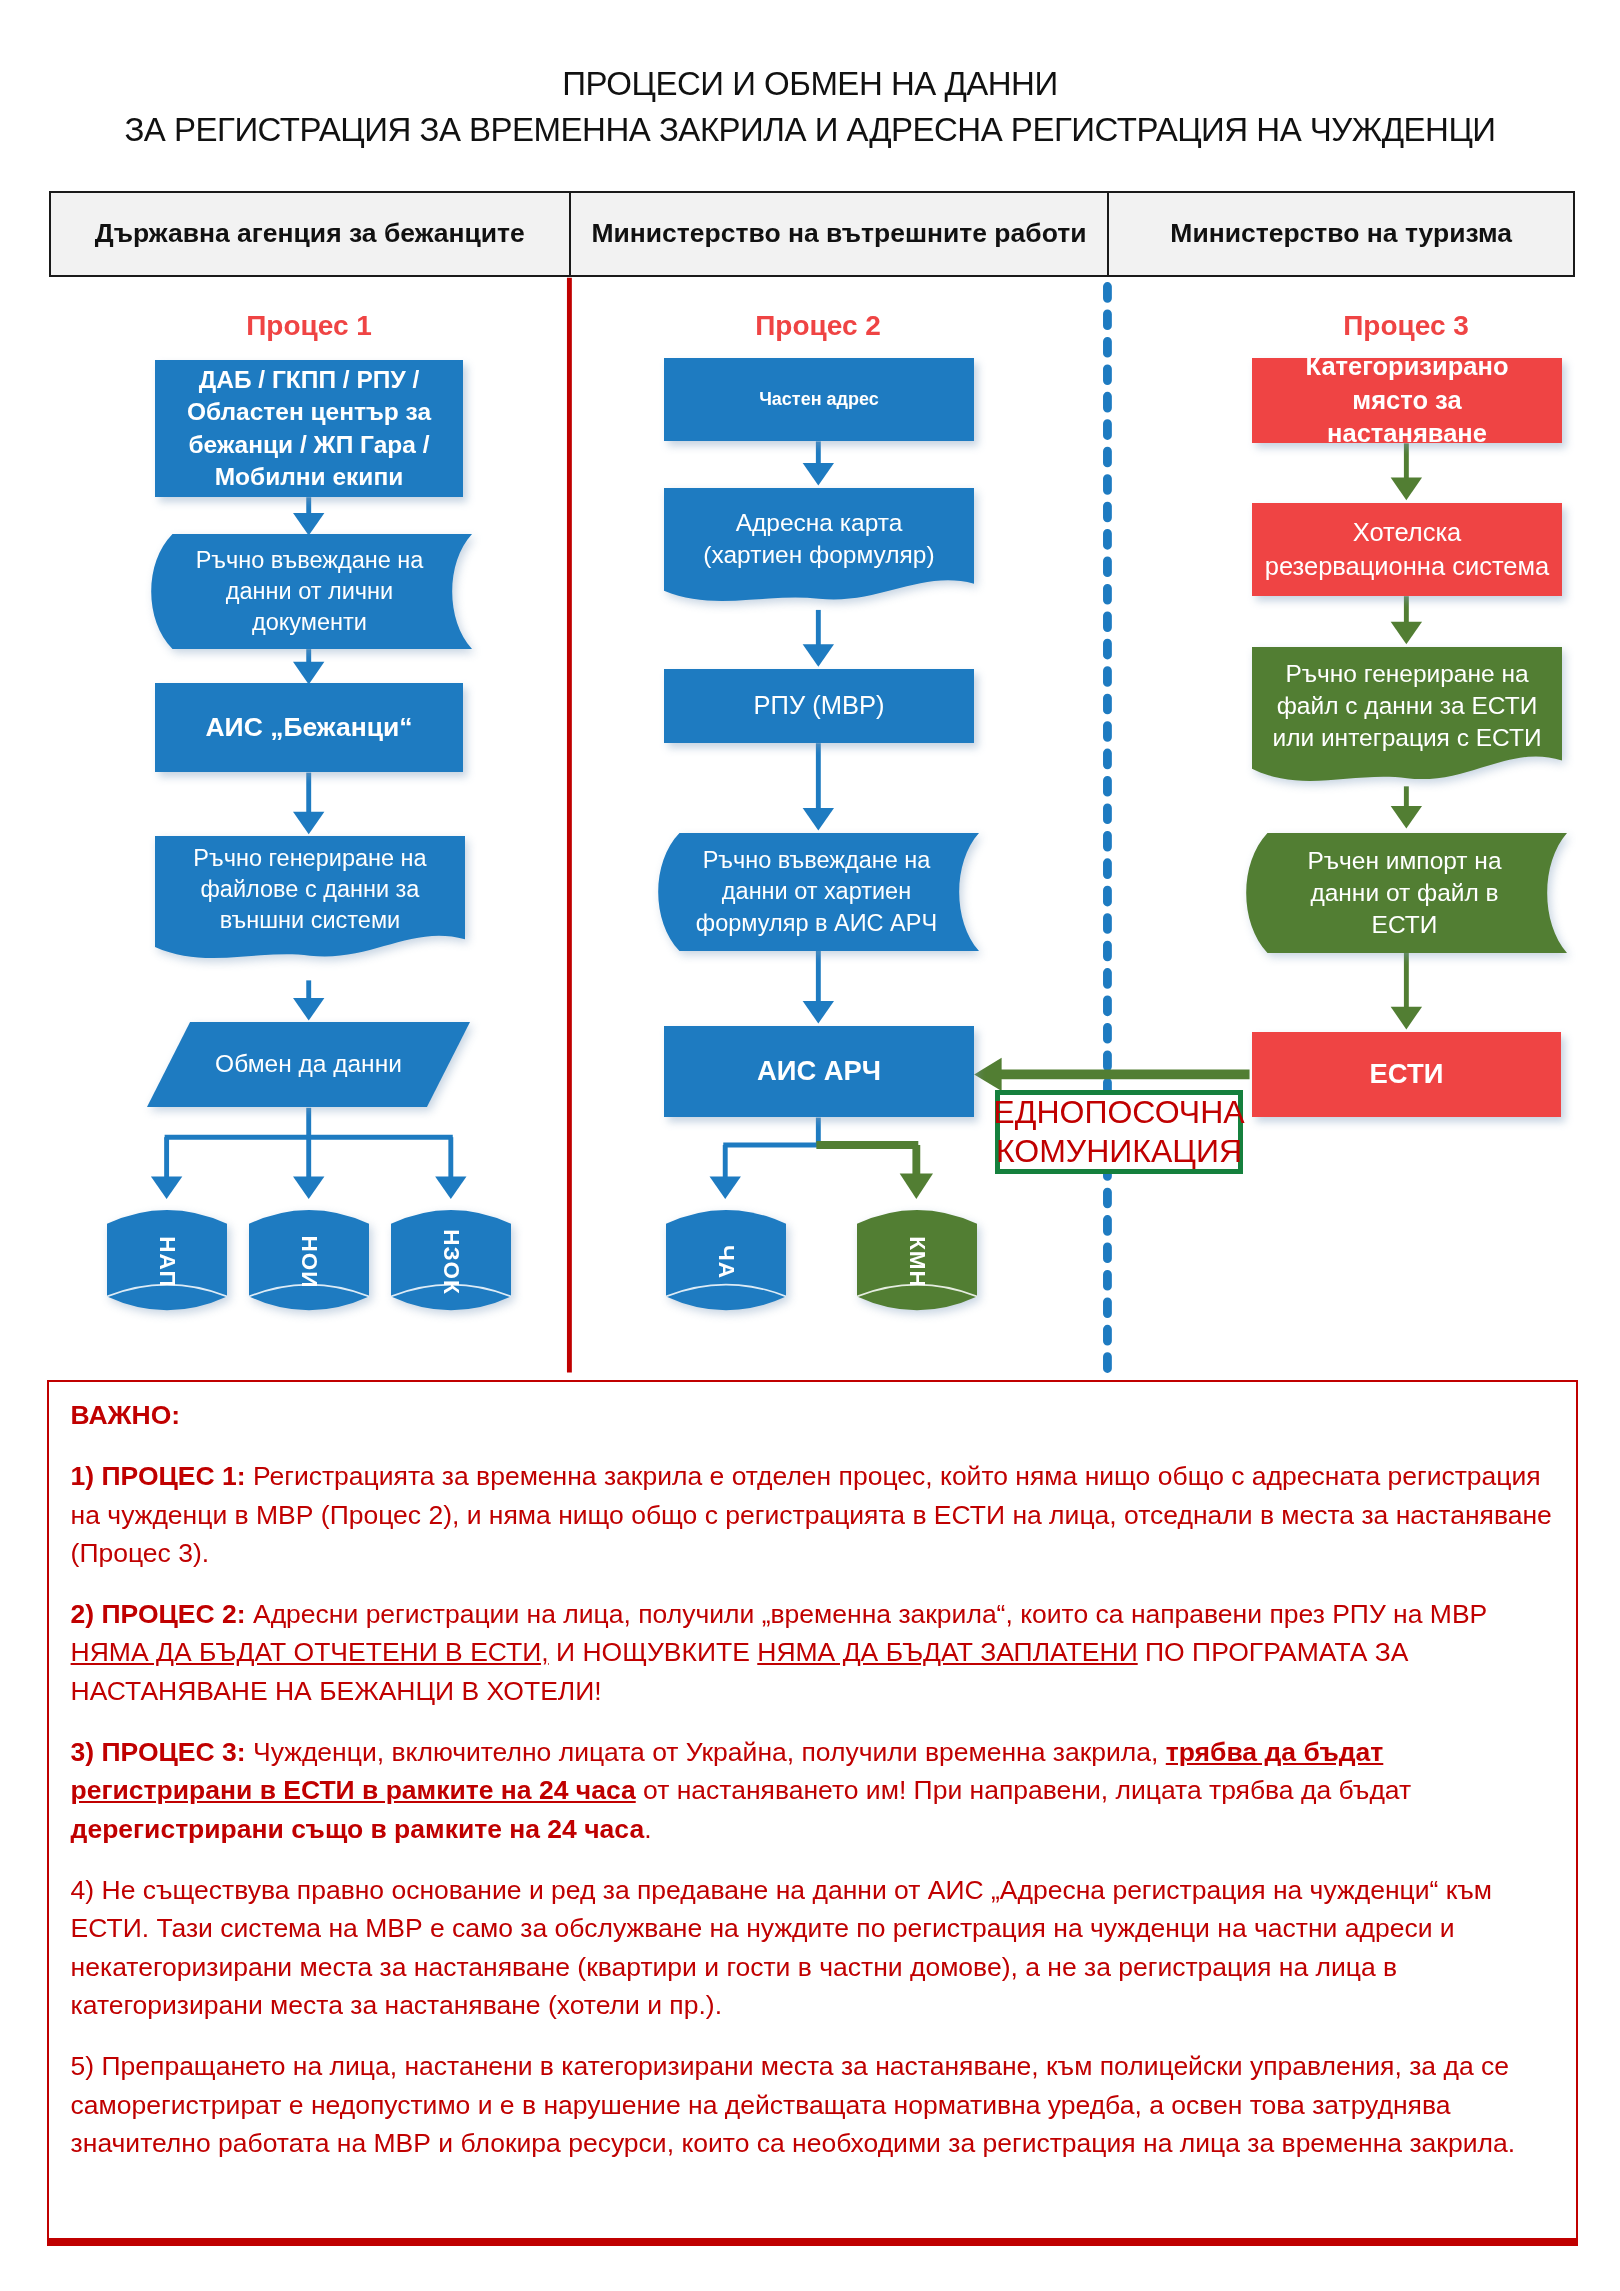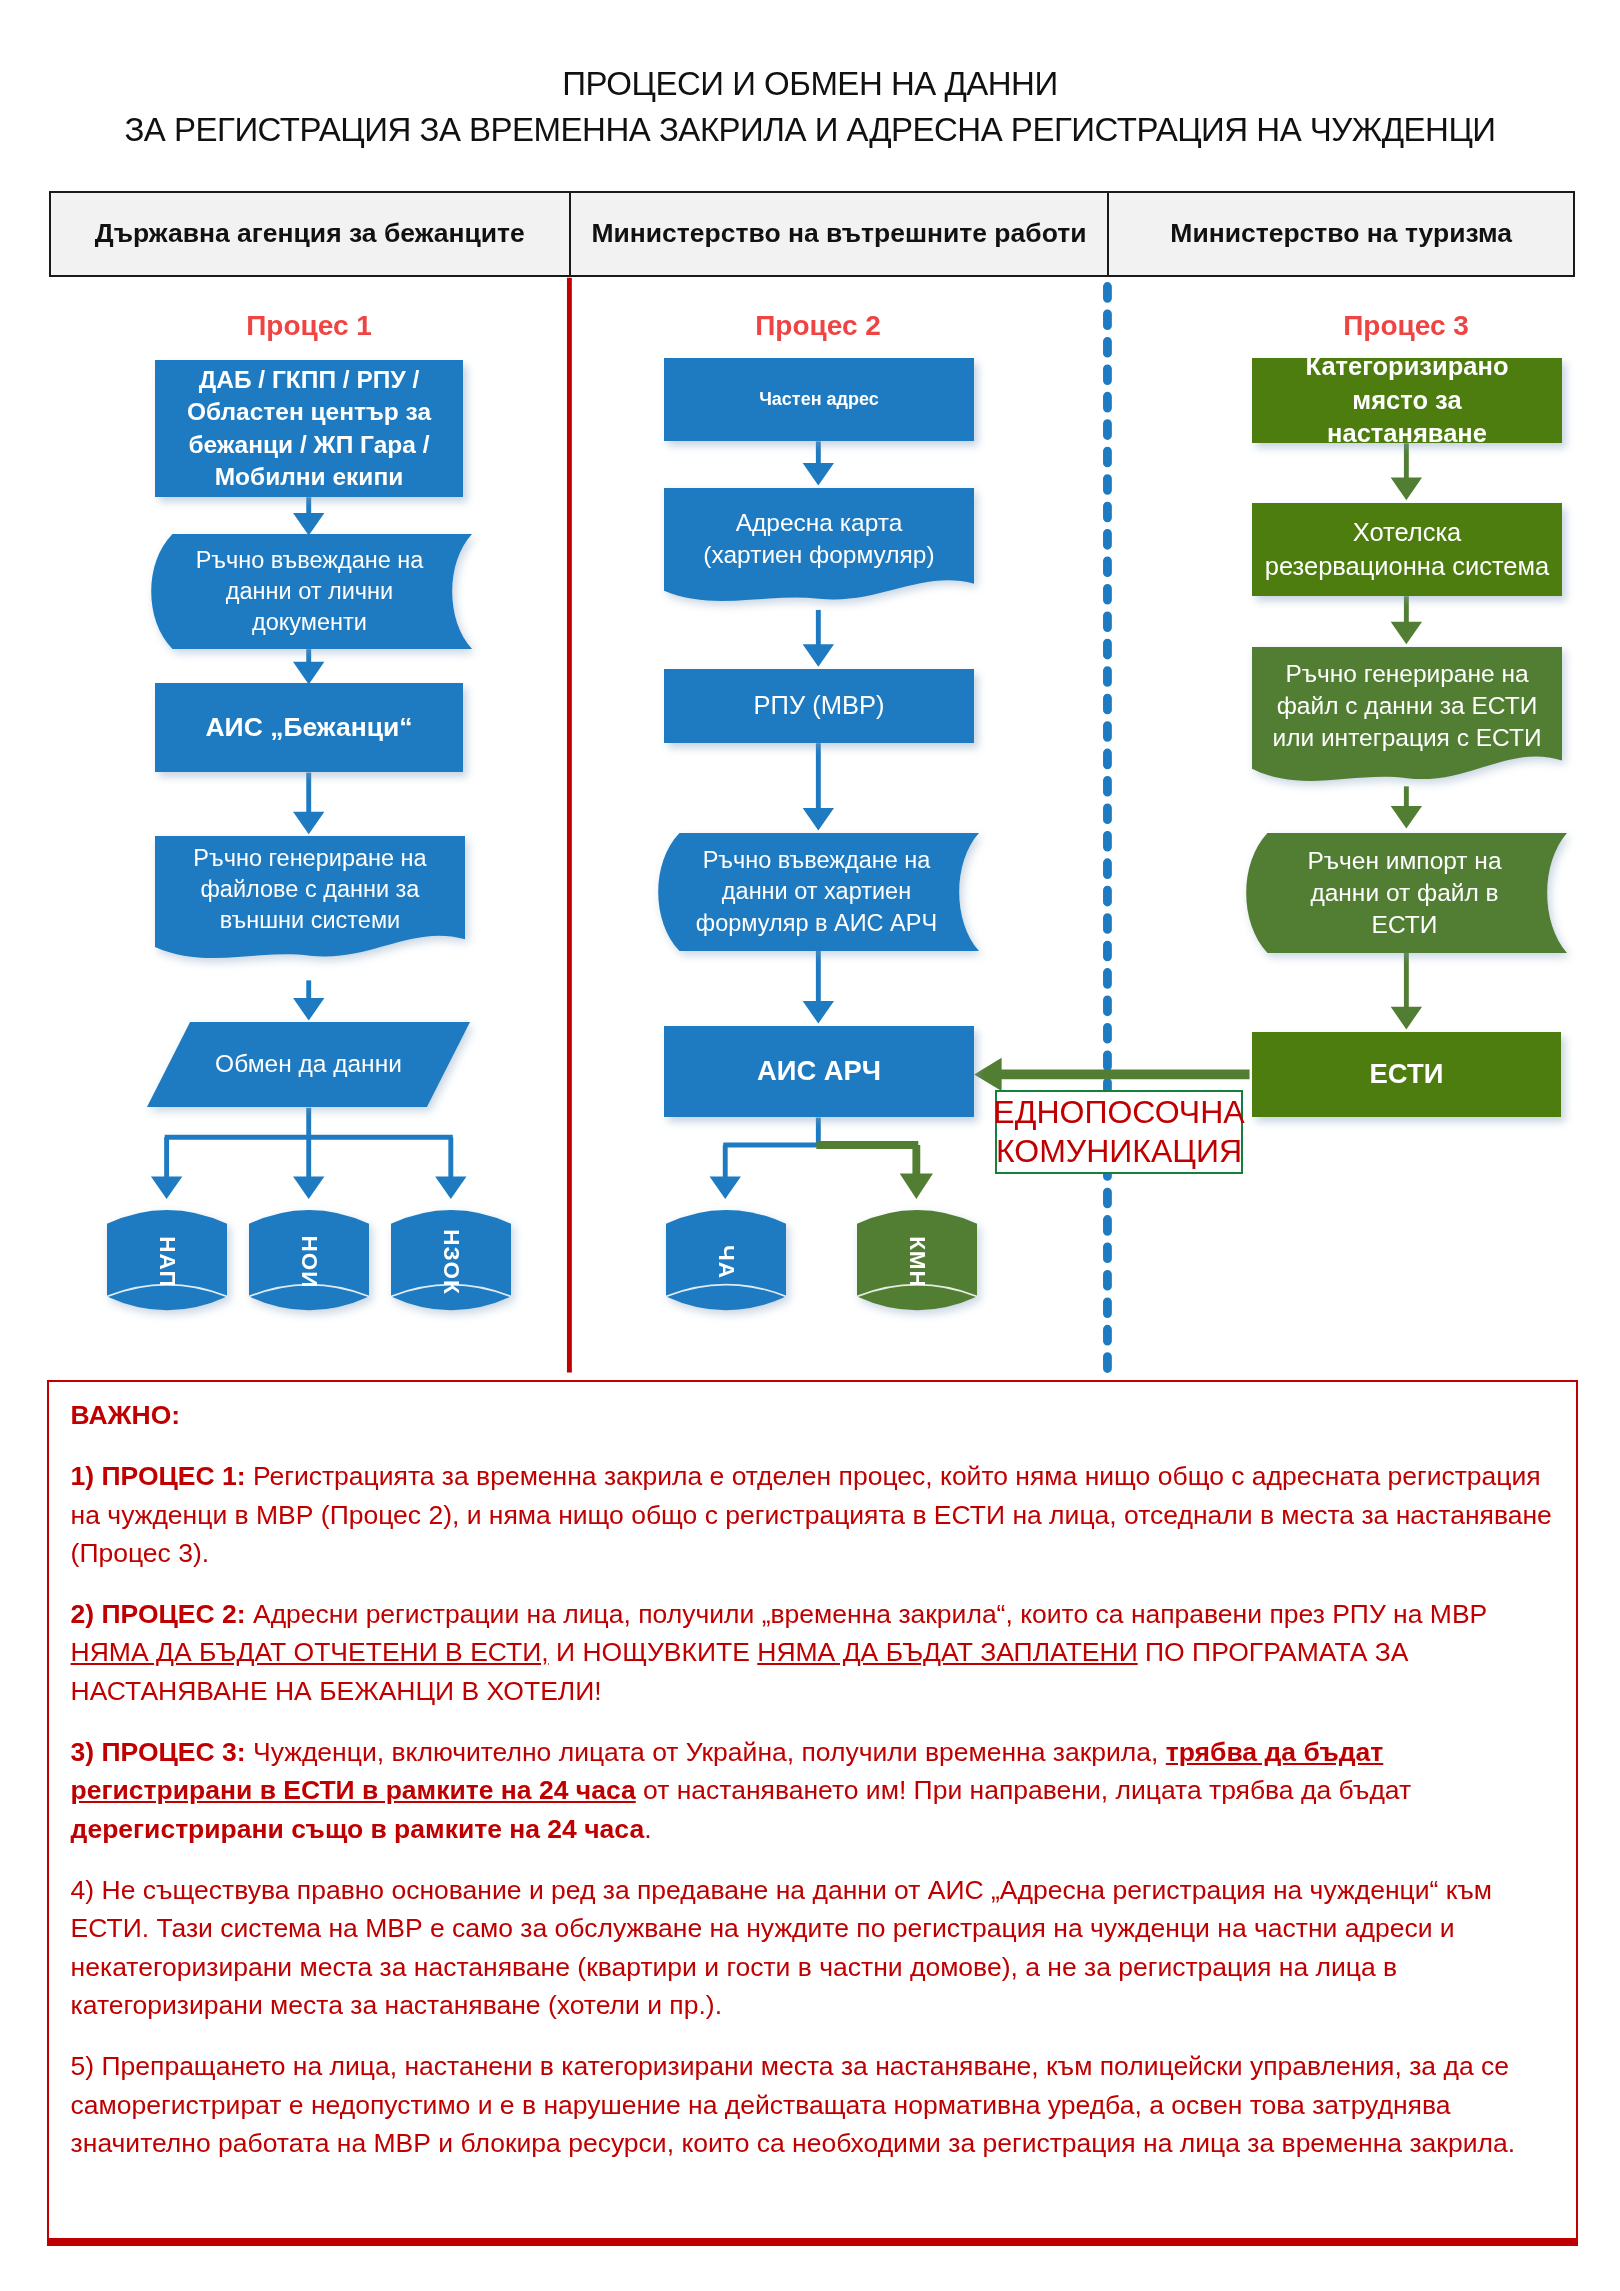--- a/index.html
+++ b/index.html
@@ -23,35 +23,35 @@
   .plabel{position:absolute;width:294px;text-align:center;font-size:28px;font-weight:bold;color:#ef4444;}
 
   
   #wires{position:absolute;left:0;top:0;z-index:1;}
 
   
   .n{position:absolute;display:flex;align-items:center;justify-content:center;text-align:center;
      color:#fff;box-sizing:border-box;z-index:2;line-height:1.32;}
   .rect{box-shadow:3.9px 4.9px 7.8px rgba(130,160,190,.45);}
   .blue{background:#1E7BC1;}
-  .green{background:#4d7c0f;}
+  .green{background:#ef4444;}
   .shapenode{background:transparent;}
   .shapenode svg.shape{position:absolute;inset:0;width:100%;height:100%;filter:drop-shadow(3.9px 4.9px 4.9px rgba(130,160,190,.45));}
   .shapenode .ntext{position:relative;z-index:1;}
   .bold{font-weight:bold;}
 
   
   .db{position:absolute;display:flex;align-items:center;justify-content:center;z-index:2;}
   .db svg{position:absolute;inset:0;width:100%;height:100%;filter:drop-shadow(3.9px 4.9px 4.9px rgba(130,160,190,.45));}
   .db span{position:relative;z-index:1;color:#fff;font-weight:bold;font-size:22.5px;letter-spacing:1px;
            transform:rotate(90deg);white-space:nowrap;}
 
   
   .oneway{position:absolute;left:995px;top:1090px;width:248px;height:84px;background:#fff;
-          border:2px solid #15803d;color:#C00000;font-size:32px;line-height:1.23;display:flex;
+          border:5px solid #15803d;color:#C00000;font-size:32px;line-height:1.23;display:flex;
           align-items:center;justify-content:center;text-align:center;z-index:3;box-sizing:border-box;}
 
   
   .notes{position:absolute;left:47px;top:1380px;width:1531px;height:866px;box-sizing:border-box;
          border:2.9px solid #C00000;border-bottom-width:8.8px;background:#fff;color:#C00000;
          padding:13.7px 21.6px 15.7px;font-size:26.5px;line-height:1.44;z-index:2;overflow:hidden;}
   .notes p{margin:0 0 23.5px 0;}
   .notes p:last-child{margin-bottom:0;}
   .notes .hd{font-weight:bold;text-align:center;}
   .notes .u{text-decoration:underline;}

